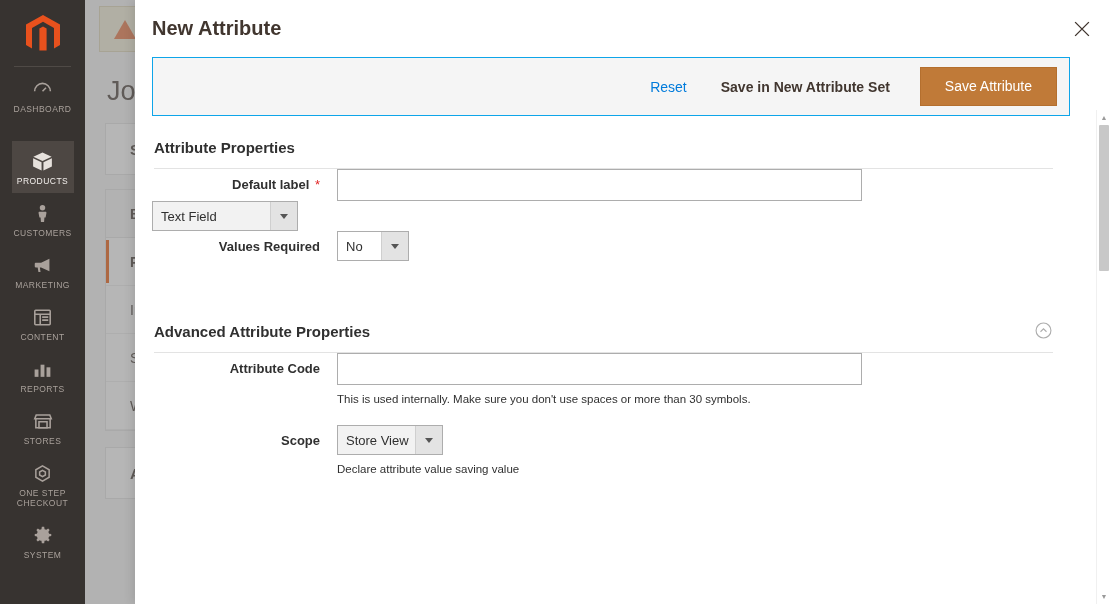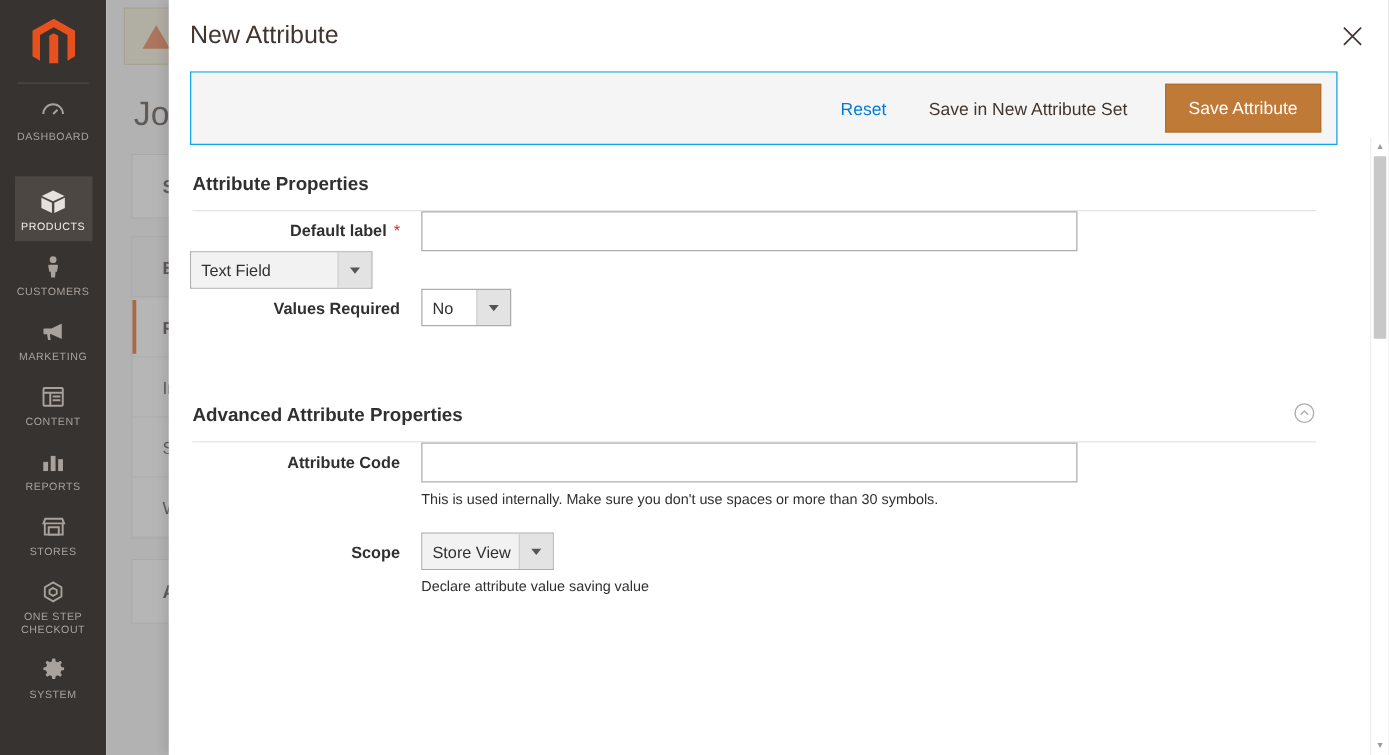--- a/index.html
+++ b/index.html
@@ -93,21 +93,21 @@
     background: #ffffff;
     box-shadow: -3px 0 9px rgba(0,0,0,.10);
     display: flex; flex-direction: column;
   }
   .modal-header {
     height: 57px; flex: 0 0 57px;
     display: flex; align-items: center;
     padding: 0 20px 0 17px;
     position: relative;
   }
-  .modal-title { font-size: 20px; color: #41362f; font-weight: 400; }
+  .modal-title { font-size: 20px; color: #41362f; font-weight: 700; }
   .modal-close {
     position: absolute; right: 12px; top: 12px;
     width: 34px; height: 34px;
     display: flex; align-items: center; justify-content: center;
     cursor: pointer; color: #41362f;
   }
 
   .modal-body {
     flex: 1; overflow: hidden; position: relative;
     padding: 0 0 0 0;
@@ -122,26 +122,26 @@
     display: flex; align-items: center; justify-content: flex-end;
     padding-right: 12px;
     gap: 0;
   }
   .btn-link {
     color: #007bdb; font-size: 14px; background: none; border: 0;
     padding: 8px 16px; cursor: pointer; font-family: inherit;
   }
   .btn-plain {
     color: #41362f; font-size: 14px; background: none; border: 0;
-    padding: 8px 18px; cursor: pointer; font-family: inherit;
+    padding: 8px 18px; cursor: pointer; font-family: inherit; font-weight: bold;
   }
   .btn-primary {
     background: #c07a38; border: 1px solid #b46f2e;
     color: #ffffff; font-size: 14px;
-    padding: 0 18px; height: 39px; line-height: 37px;
+    padding: 0 24px; height: 39px; line-height: 37px;
     cursor: pointer; font-family: inherit; margin-left: 12px;
   }
 
   
   .fieldset { margin-top: 23px; }
   .legend-row {
     display:flex; align-items:center; justify-content:space-between;
     padding-right: 17px;
   }
   .legend {

